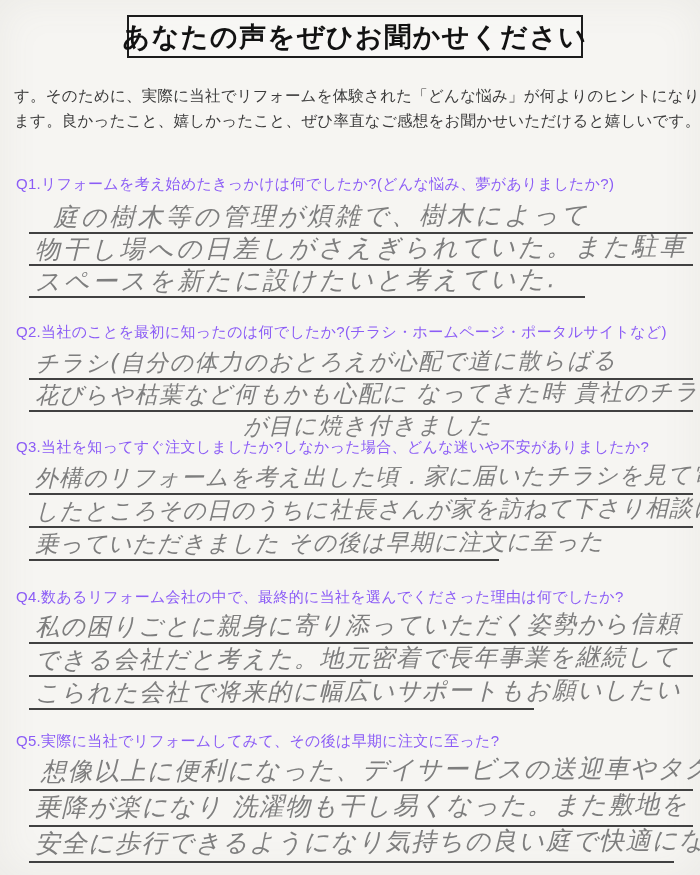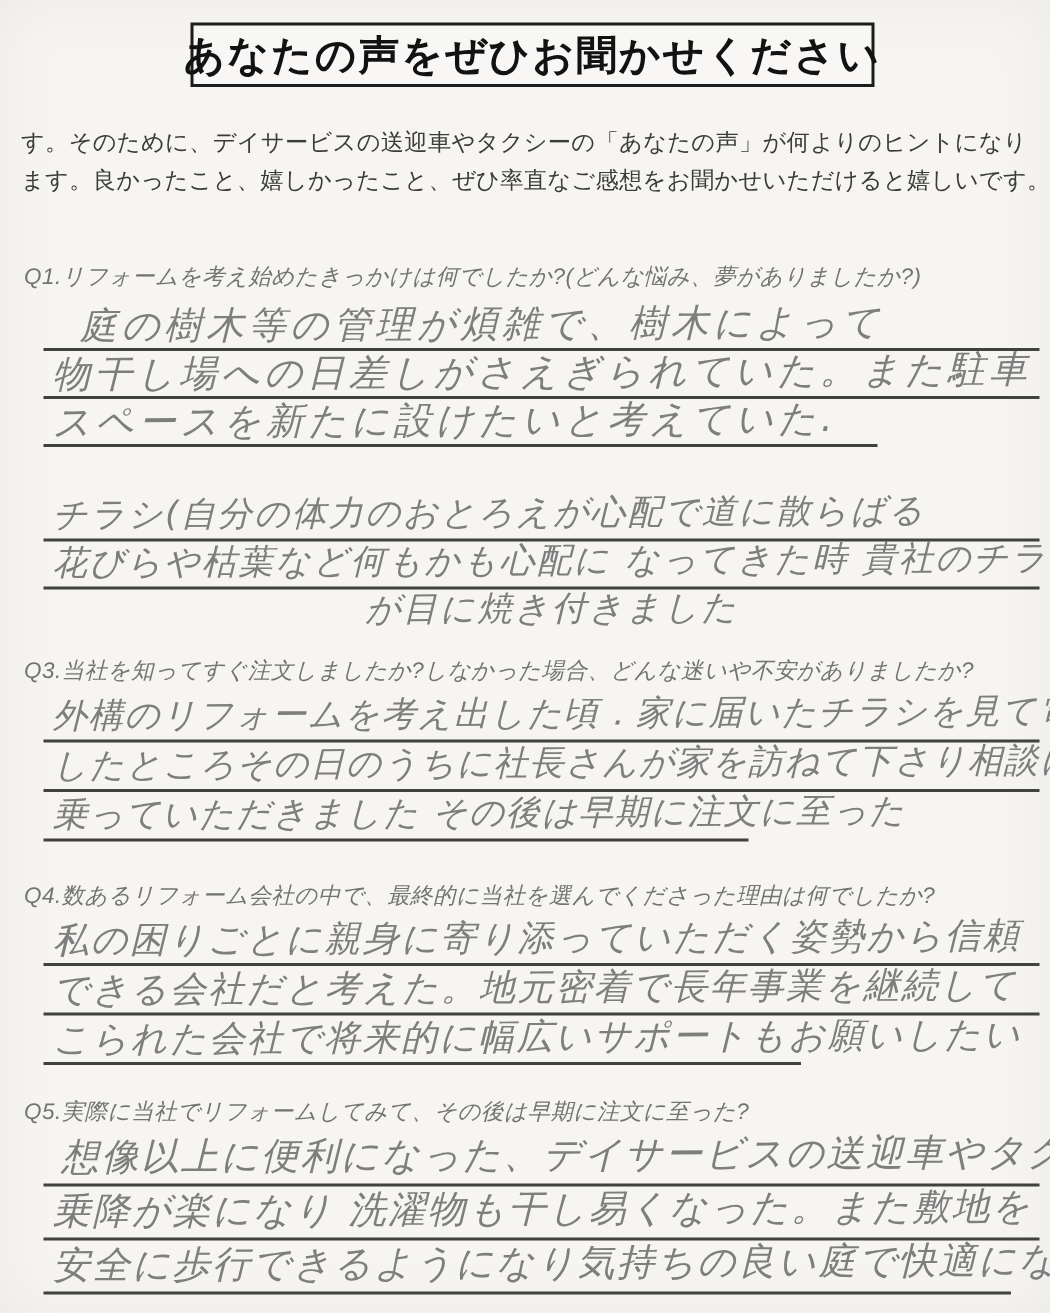--- a/index.html
+++ b/index.html
@@ -12,21 +12,21 @@
     position:absolute;left:127px;top:15px;width:452px;height:39px;
     border:2px solid #1c1c1c;display:flex;align-items:center;justify-content:center;
     background:rgba(255,255,255,0.25);
   }
   .title-text{
     font-size:27px;font-weight:700;color:#121212;letter-spacing:1.5px;white-space:nowrap;
   }
   .intro{position:absolute;left:14px;top:84px;width:676px;color:#3b3b3b;}
   .intro .intro-line{font-size:15.5px;line-height:24.7px;letter-spacing:0.2px;white-space:nowrap;}
   .q{position:absolute;left:16px;width:677px;}
-  .q-label{font-size:15px;color:#737373;letter-spacing:0.3px;white-space:nowrap;font-style:italic;}
+  .q-label{font-size:15px;color:#8b5cf6;letter-spacing:0.3px;white-space:nowrap;}
   .ans{margin-left:13px;font-style:italic;}
   .ans-line{border-bottom:2px solid #414141;position:relative;}
   .ans-line.noline{border-bottom:none;text-align:center;}
   .hand{
     display:block;color:#7e7e7e;white-space:nowrap;padding-left:6px;
     font-family:"DejaVu Sans",sans-serif;
     transform:rotate(-0.3deg);transform-origin:left bottom;
   }
   
   .q1 .ans{margin-top:8px}  .q1 .ans-line{height:30px} .q1 .hand{font-size:25px;line-height:31px;letter-spacing:3px}
@@ -38,40 +38,41 @@
 </head>
 <body>
 
 <div class="page">
 
   <div class="title-box">
     <span class="title-text">あなたの声をぜひお聞かせください</span>
   </div>
 
   <div class="intro">
-    <div class="intro-line">す。そのために、デイサービスの送迎車やタクシーの「あなたの声」が何よりのヒントになり</div>
+    <div class="intro-line">す。そのために、実際に当社でリフォームを体験された「どんな悩み」が何よりのヒントになり</div>
     <div class="intro-line">ます。良かったこと、嬉しかったこと、ぜひ率直なご感想をお聞かせいただけると嬉しいです。</div>
   </div>
 
   <section class="q q1" style="top:175px">
     <div class="q-label">Q1.リフォームを考え始めたきっかけは何でしたか?(どんな悩み、夢がありましたか?)</div>
     <div class="ans">
       <div class="ans-line">
         <span class="hand" style="padding-left:24px">庭の樹木等の管理が煩雑で、樹木によって</span>
       </div>
       <div class="ans-line">
         <span class="hand">物干し場への日差しがさえぎられていた。また駐車</span>
       </div>
       <div class="ans-line" style="width:556px">
         <span class="hand">スペースを新たに設けたいと考えていた.</span>
       </div>
     </div>
   </section>
 
   <section class="q q2" style="top:323px">
+    <div class="q-label">Q2.当社のことを最初に知ったのは何でしたか?(チラシ・ホームページ・ポータルサイトなど)</div>
     <div class="ans">
       <div class="ans-line">
         <span class="hand">チラシ(自分の体力のおとろえが心配で道に散らばる</span>
       </div>
       <div class="ans-line">
         <span class="hand">花びらや枯葉など何もかも心配に なってきた時 貴社のチラシ</span>
       </div>
       <div class="ans-line noline">
         <span class="hand" style="padding-left:14px">が目に焼き付きました</span>
       </div>

